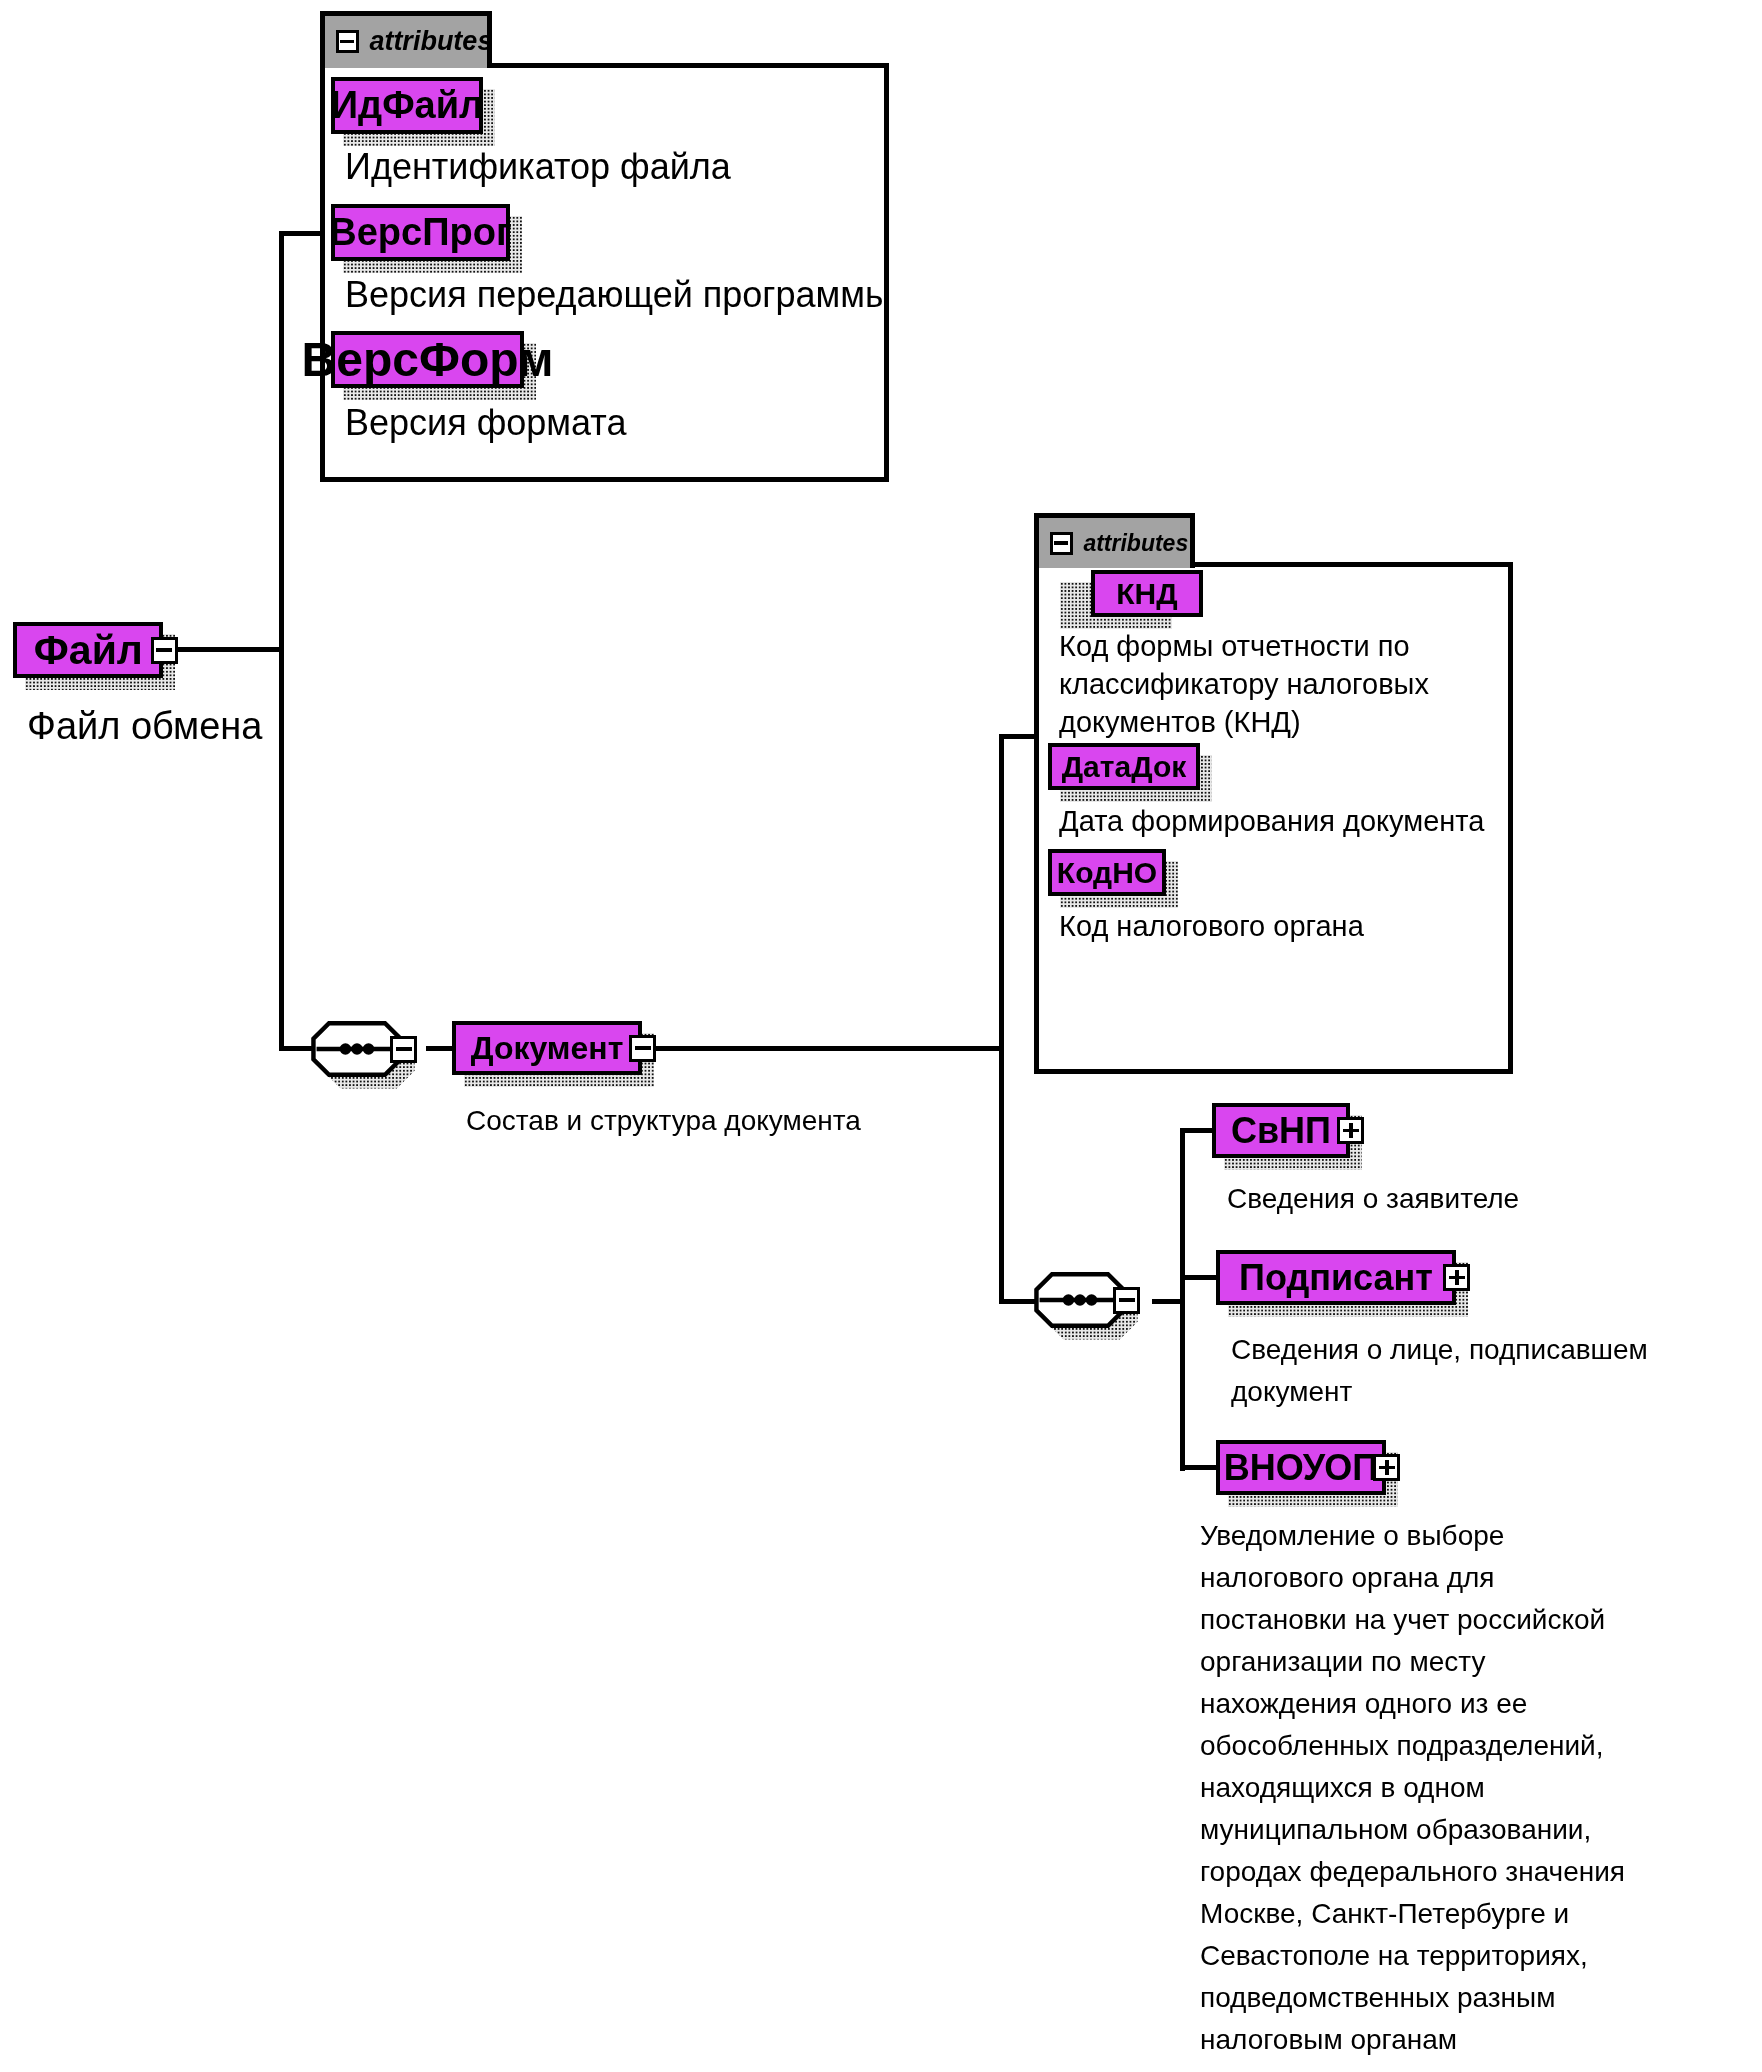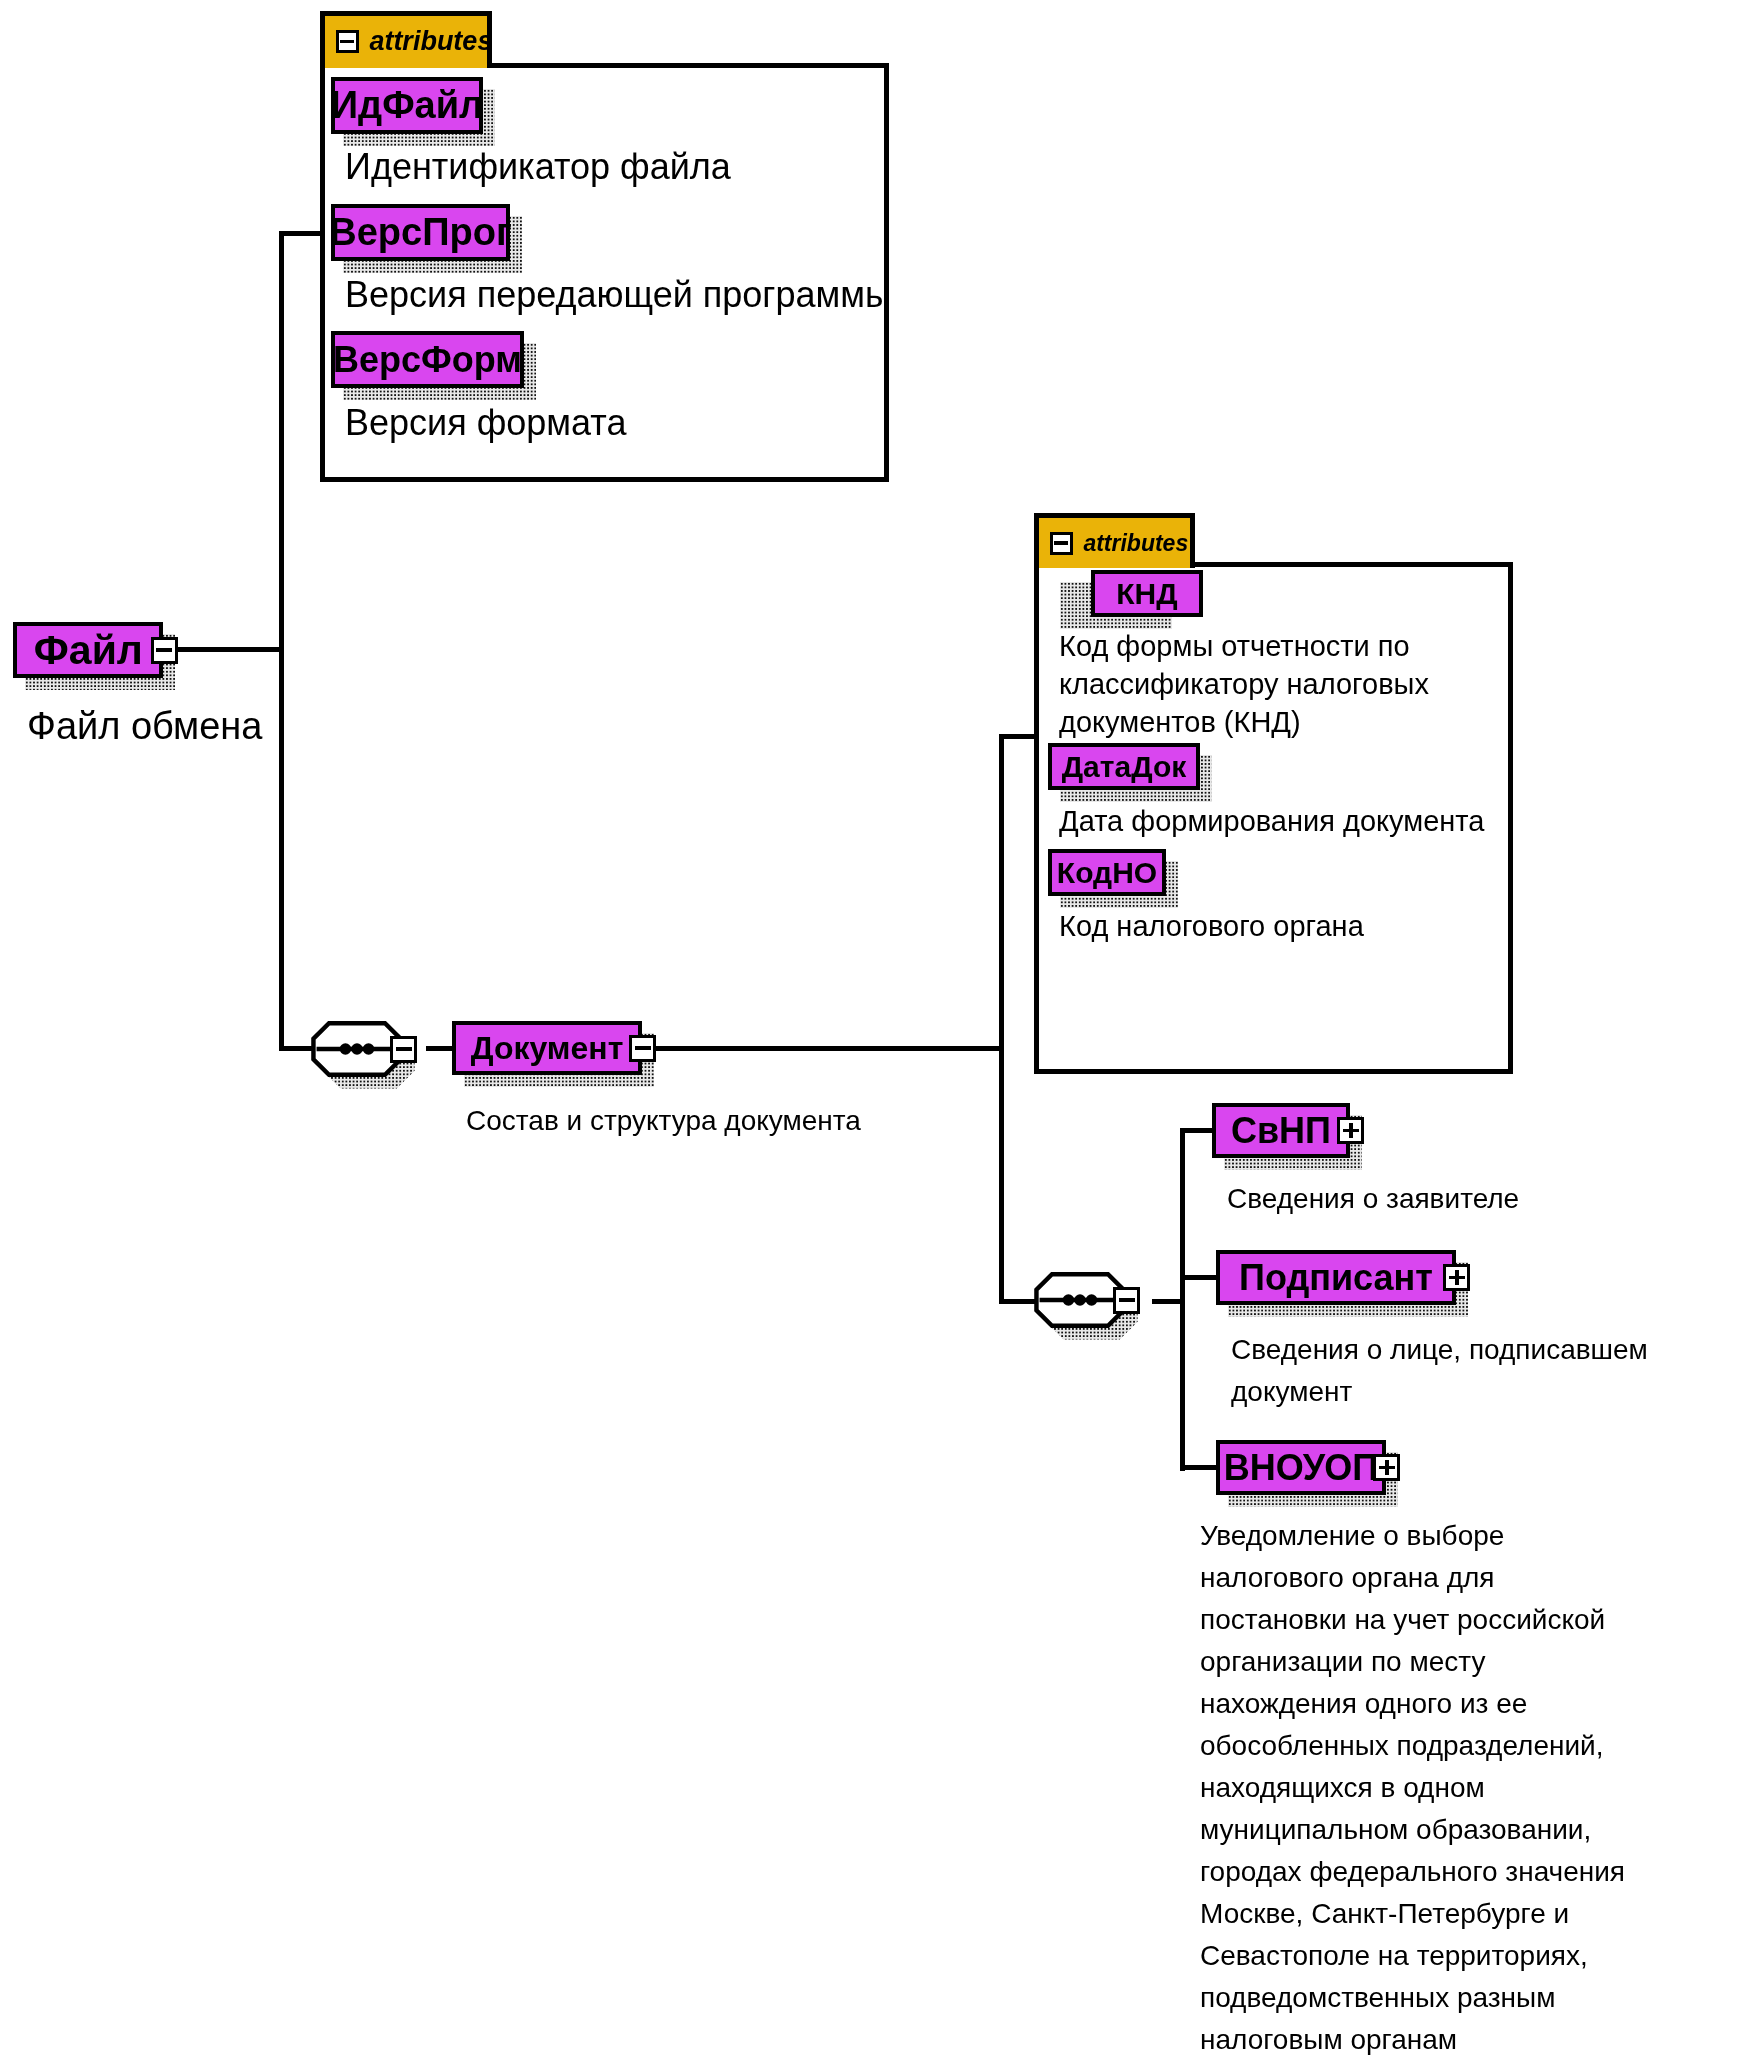--- a/index.html
+++ b/index.html
@@ -24,21 +24,21 @@
   
   .conn{
     position:absolute;width:27px;height:27px;box-sizing:border-box;background:#fff;
     border:3.6px solid #000;z-index:4;
   }
   .conn.attach{right:-14.3px;top:50%;margin-top:-13.4px;}
   .conn::before{content:"";position:absolute;left:2.7px;right:2.7px;top:50%;height:3.6px;margin-top:-1.8px;background:#000;}
   .conn.plus::after{content:"";position:absolute;top:2.7px;bottom:2.7px;left:50%;width:3.6px;margin-left:-1.8px;background:#000;}
   
   .attr-tab{
-    position:absolute;box-sizing:border-box;background:#eab308;border:5.4px solid #000;border-bottom:none;
+    position:absolute;box-sizing:border-box;background:#a3a3a3;border:5.4px solid #000;border-bottom:none;
     z-index:3;display:flex;align-items:center;gap:10.7px;padding-left:10.7px;
     font-weight:bold;font-style:italic;
   }
   .attr-body{position:absolute;box-sizing:border-box;background:#fff;border:5.4px solid #000;z-index:1;}
   .attr-icon{position:relative;width:23px;height:23px;box-sizing:border-box;border:3.6px solid #000;background:#fff;flex:0 0 auto;}
   .attr-icon::before{content:"";position:absolute;left:1.8px;right:1.8px;top:50%;height:3.6px;margin-top:-1.8px;background:#000;}
   
   .hline,.vline{position:absolute;background:#000;z-index:0;}
   .hline{height:4.5px;}
   .vline{width:4.5px;}
@@ -94,21 +94,21 @@
     <div class="el" style="left:331px;top:204px;width:179px;height:57px;">
       <div class="sh dither"></div>
       <div class="face" style="font-size:38px;">
           <span>ВерсПрог</span>
         </div>
     </div>
     <div class="desc d40" style="left:345px;top:271px;">Версия передающей программы</div>
 
     <div class="el" style="left:331px;top:331px;width:193px;height:57px;">
       <div class="sh dither"></div>
-      <div class="face" style="font-size:36px;">
+      <div class="face" style="font-size:48px;">
           <span>ВерсФорм</span>
         </div>
     </div>
     <div class="desc d40" style="left:345px;top:399px;">Версия формата</div>
   </div>
 
   <div class="el" style="left:13.4px;top:622px;width:150px;height:56px;">
     <div class="sh dither"></div>
     <div class="face" style="font-size:41px;">
         <span>Файл</span>

